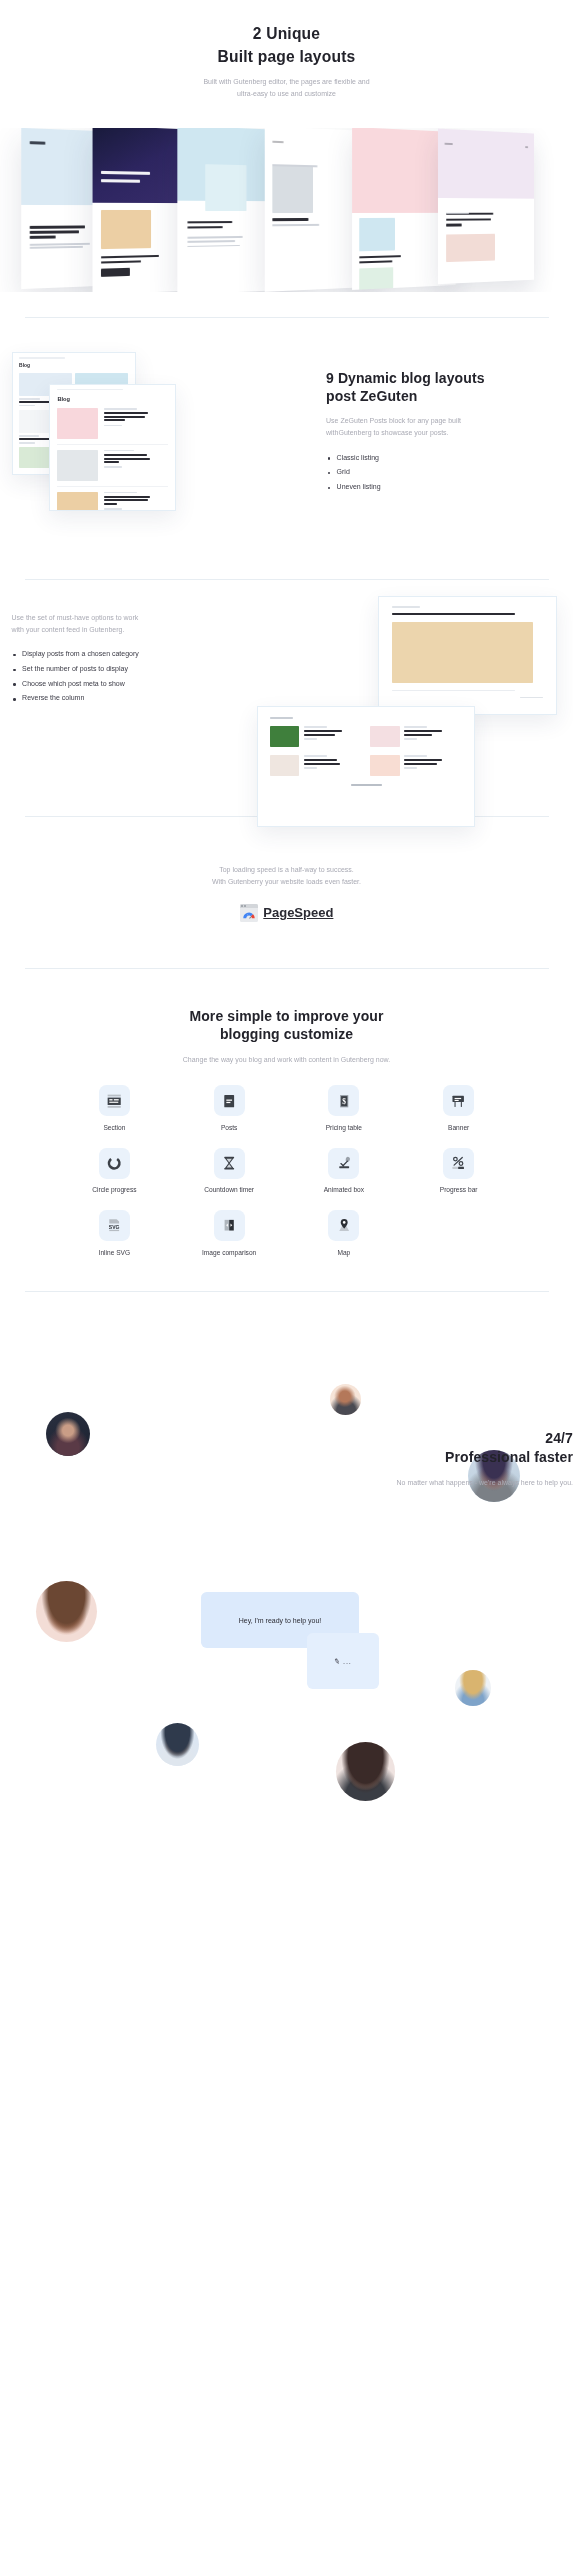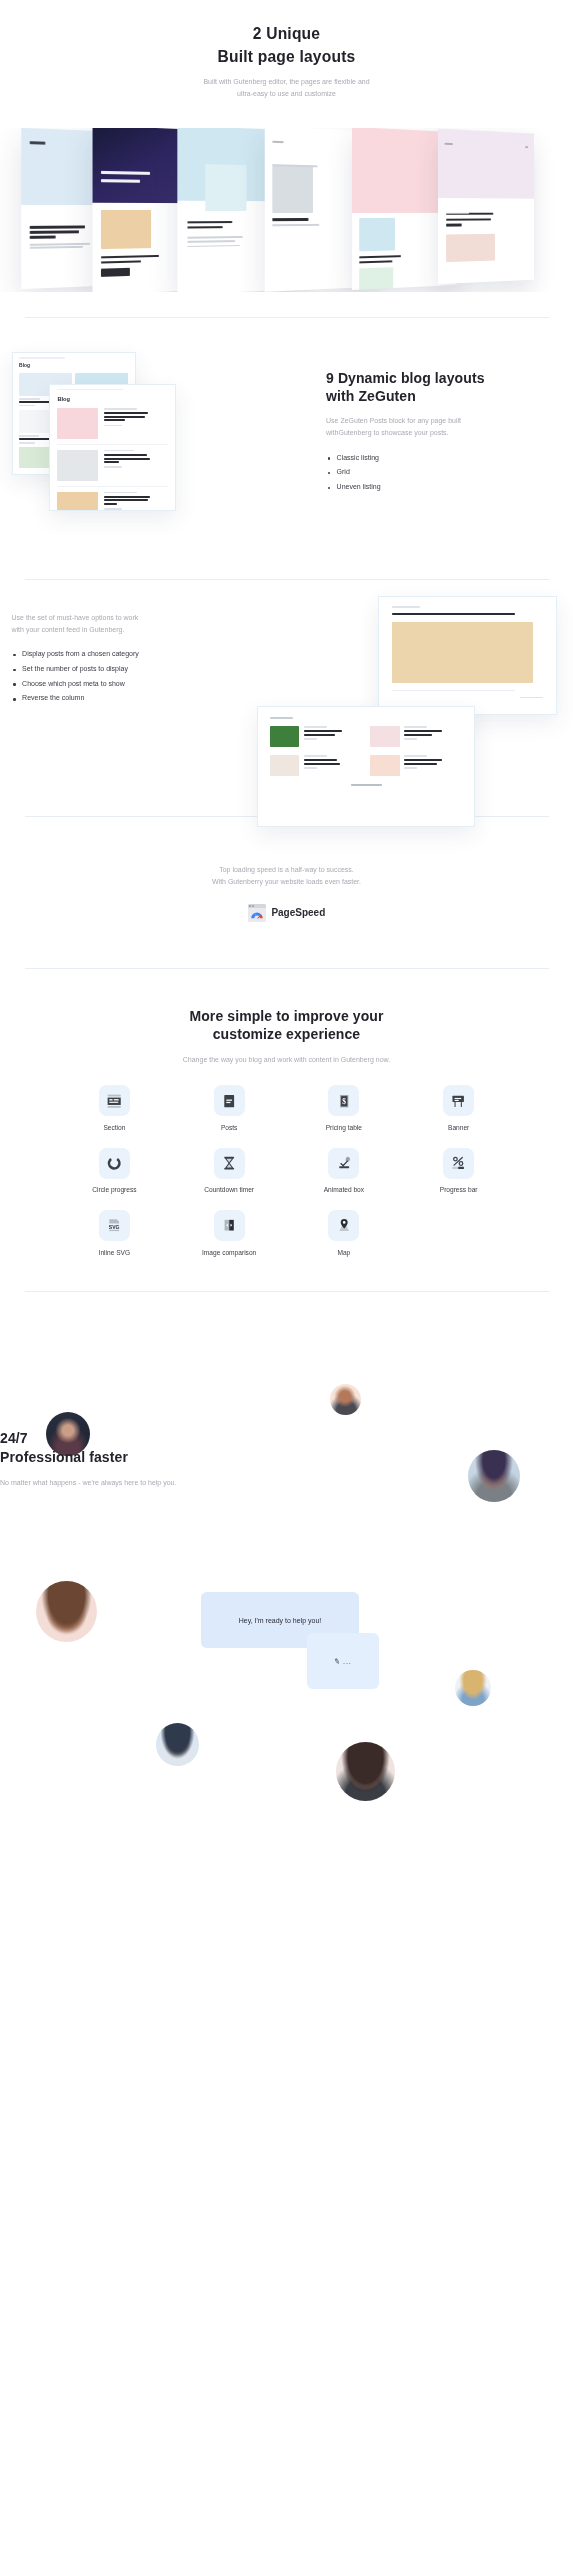--- a/index.html
+++ b/index.html
@@ -76,37 +76,37 @@
   
   .sec4{ text-align:center; }
   .pagespeed-row{
     display:flex; align-items:center; justify-content:center; gap:5.7px; margin-top:16.4px;
   }
   .ps-logo{ width:18px; height:18px; background:#e8eaed; border-radius:1.6px;
             position:relative; overflow:hidden; }
   .ps-logo .ps-bar{ position:absolute; top:0; left:0; right:0; height:4.1px; background:#d3d6da;}
   .ps-logo .ps-dot{ position:absolute; top:1.2px; left:1.6px; width:1.6px;height:1.6px;border-radius:50%;background:#9aa0a6;}
   .ps-logo .ps-dot2{ position:absolute; top:1.2px; left:4.5px; width:1.6px;height:1.6px;border-radius:50%;background:#9aa0a6;}
-  .ps-name{ font-size:10px; font-weight:700; color:#2b2b33; }
+  .ps-name{ font-size:13px; font-weight:700; color:#2b2b33;text-decoration:underline; }
   .scores{ margin-top:9.8px; display:flex; justify-content:center; gap:21px; }
   .score{ font-size:17px; font-weight:400; letter-spacing:0.3px; }
 
   
   .sec5{ text-align:center; }
   .wgrid{ margin:19.7px auto 0; width:459px; }
   .wrow{ display:flex; }
   .wcell{ width:115px; text-align:center; margin-bottom:17px; }
   .wbox{
     width:31px;height:31px;border-radius:7.4px;background:#eaf2fb;
     margin:0 auto; display:flex; align-items:center; justify-content:center;
   }
   .wlabel{ margin-top:7.4px; font-size:6.6px; color:#3c3c46; }
 
   
-  .sec6{ position:relative; height:475px; text-align:left; }
+  .sec6{ position:relative; height:475px; text-align:right; }
   .av{ position:absolute; border-radius:50%; overflow:hidden; }
   .av i{ position:absolute; inset:0; display:block; }
   .bubble{
     position:absolute; background:#dceafc; border-radius:5.7px;
     font-size:7px; color:#2b2b33; display:flex; align-items:center;
     justify-content:center; padding:0 9.8px;
   }
   .bubble2{
     position:absolute; background:#e4effd; border-radius:5.7px;
     display:flex; align-items:center; justify-content:center; gap:2.5px;
@@ -310,21 +310,21 @@
             <div class="m-line" style="width:18px"></div>
           </div>
         </div>
 
       </div>
     </div>
 
     <div style="position:absolute;left:326px;top:51px;width:229px">
       <h2 class="sec-title">
         <span>9 Dynamic blog layouts</span><br>
-        <span>with ZeGuten</span>
+        <span>post ZeGuten</span>
       </h2>
       <div class="body-text" style="margin-top:9px">
         <span>Use ZeGuten Posts block for any page built</span><br>
         <span>withGutenberg to showcase your posts.</span>
       </div>
       <ul class="feat" style="margin-top:11.5px">
         <li>Classic listing</li>
         <li>Grid</li>
         <li>Uneven listing</li>
       </ul>
@@ -428,21 +428,21 @@
       <span class="ps-name">PageSpeed</span>
     </div>
 
   </section>
 
   <div class="divider" style="margin-top:46px"></div>
 
   <section class="sec5" style="padding-top:38px">
     <h2 class="sec-title">
       <span>More simple to improve your</span><br>
-      <span>customize experience</span>
+      <span>blogging customize</span>
     </h2>
     <div class="sec-sub" style="margin-top:9.8px">Change the way you blog and work with content in Gutenberg now.</div>
 
     <div class="wgrid">
 
       <div class="wrow">
         <div class="wcell">
           <div class="wbox">
             <svg width="16.4" height="16.4" viewBox="0 0 20 20">
               <rect x="2" y="2" width="16" height="2.2" fill="#b9bfc6"></rect>

